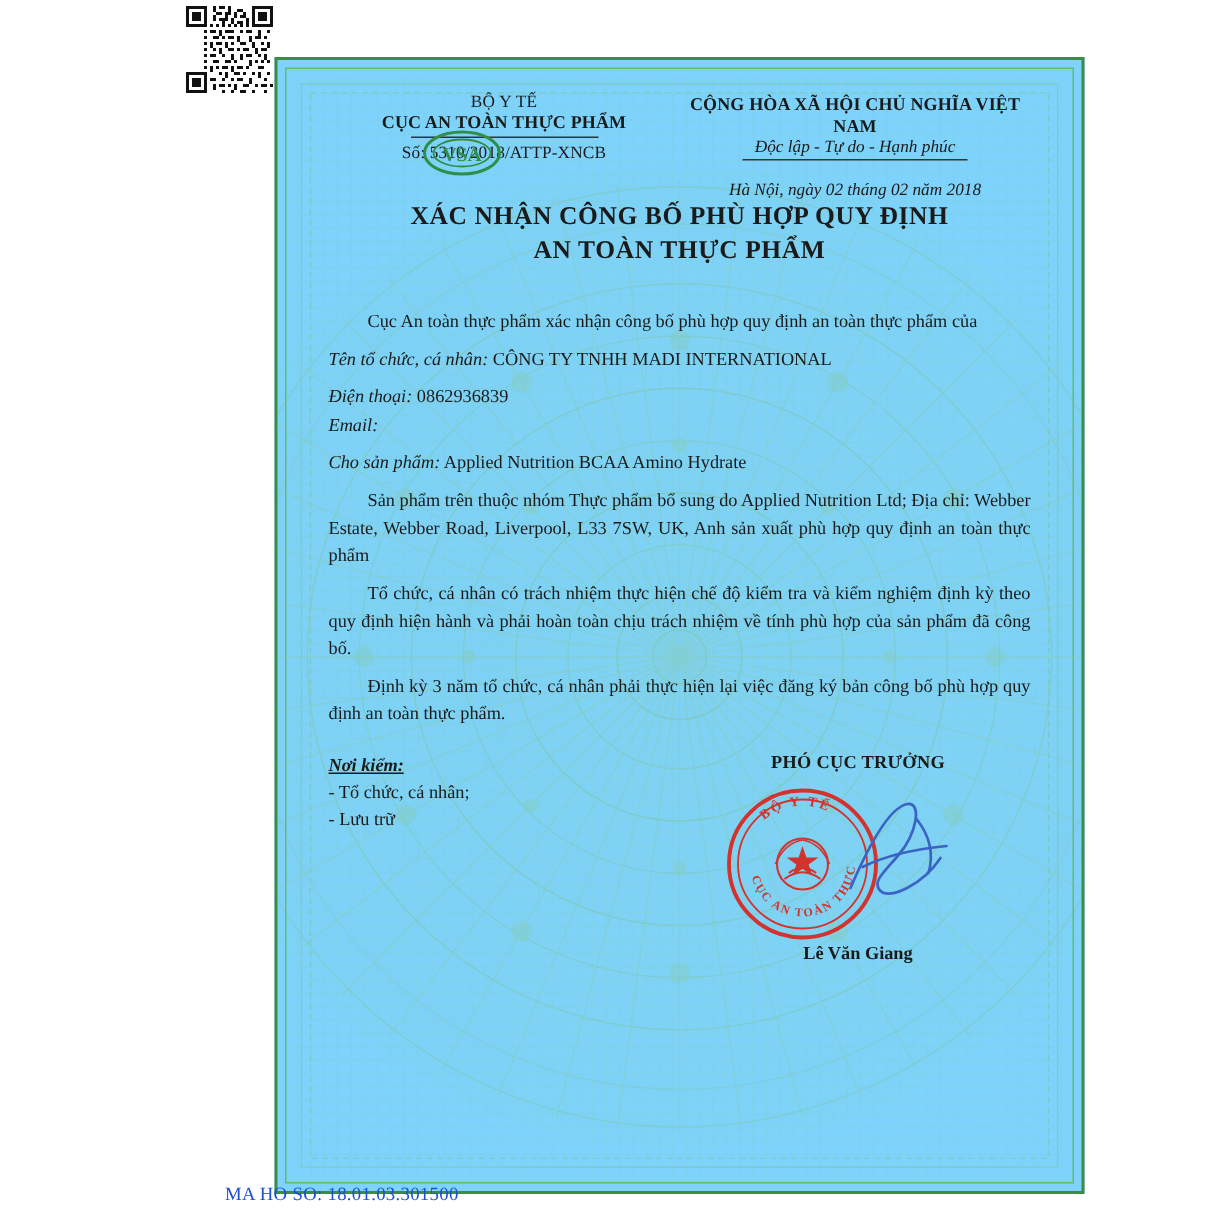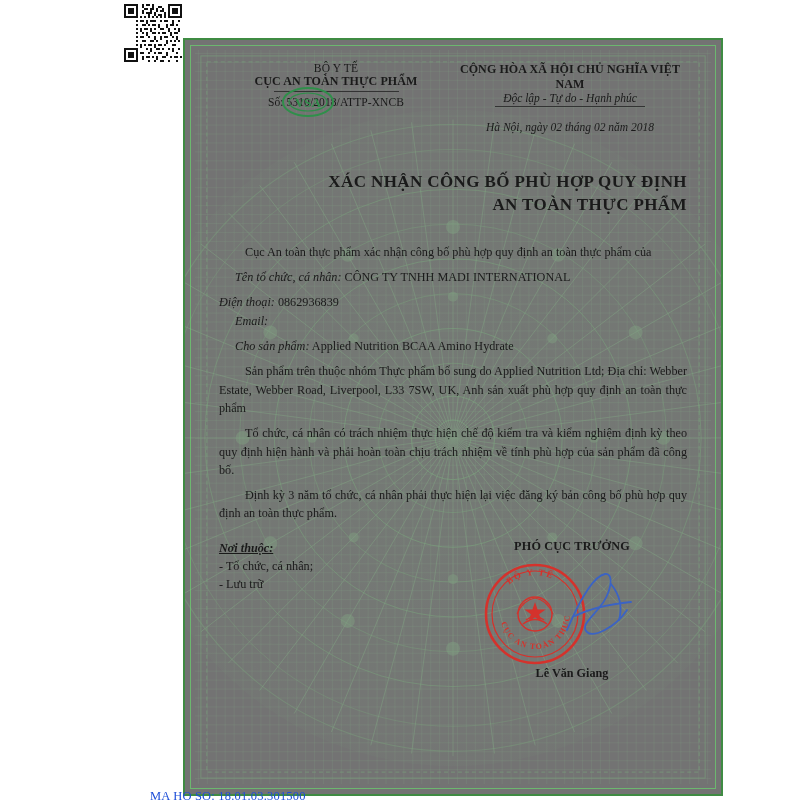--- a/index.html
+++ b/index.html
@@ -32,21 +32,21 @@
     display: block;
   }
 
   
   .certificate {
     position: absolute;
     left: 183px;
     top: 38px;
     width: 540px;
     height: 758px;
-    background: #737373;
+    background: #7dd3fc;
     border: 2px solid #3f8b43;
     box-sizing: border-box;
     overflow: hidden;
   }
   .cert-inner-border {
     position: absolute;
     left: 5px;
     top: 5px;
     right: 5px;
     bottom: 5px;
@@ -124,43 +124,42 @@
     position: absolute;
     left: 62px;
     top: 22px;
     width: 54px;
     height: 36px;
     z-index: 5;
   }
 
   
   .title-block {
-    text-align: right;
-    margin-top: 38px;
+    text-align: center;
   }
   .title-line {
     font-size: 17px;
     font-weight: bold;
     letter-spacing: .4px;
     line-height: 1.35;
   }
 
   
   .body-block {
     margin-top: 26px;
     font-size: 12.2px;
     line-height: 1.5;
     text-align: justify;
   }
   .para {
     text-indent: 26px;
     margin: 0 0 7px 0;
   }
   .field {
-    margin: 0 0 7px 16px;
+    margin: 0 0 7px 0;
   }
   .field-label {
     font-style: italic;
   }
   .field-row {
     display: flex;
   }
   .field-row .left {
     flex: 0 0 200px;
   }
@@ -554,21 +553,21 @@
         <span>Applied Nutrition BCAA Amino Hydrate</span>
       </p>
 
       <p class="indent-para">Sản phẩm trên thuộc nhóm Thực phẩm bổ sung do Applied Nutrition Ltd; Địa chỉ: Webber Estate, Webber Road, Liverpool, L33 7SW, UK, Anh sản xuất phù hợp quy định an toàn thực phẩm</p>
       <p class="indent-para">Tổ chức, cá nhân có trách nhiệm thực hiện chế độ kiểm tra và kiểm nghiệm định kỳ theo quy định hiện hành và phải hoàn toàn chịu trách nhiệm về tính phù hợp của sản phẩm đã công bố.</p>
       <p class="indent-para">Định kỳ 3 năm tổ chức, cá nhân phải thực hiện lại việc đăng ký bản công bố phù hợp quy định an toàn thực phẩm.</p>
     </div>
 
     <div class="sign-zone">
       <div class="recipients">
-        <div class="rec-title">Nơi thuộc:</div>
+        <div class="rec-title">Nơi kiểm:</div>
         <div>- Tổ chức, cá nhân;</div>
         <div>- Lưu trữ</div>
       </div>
 
       <div class="signer">
         <div class="role2">PHÓ CỤC TRƯỞNG</div>
 
         <div class="stamp-area">
 
           <svg class="seal" viewBox="0 0 104 104">

